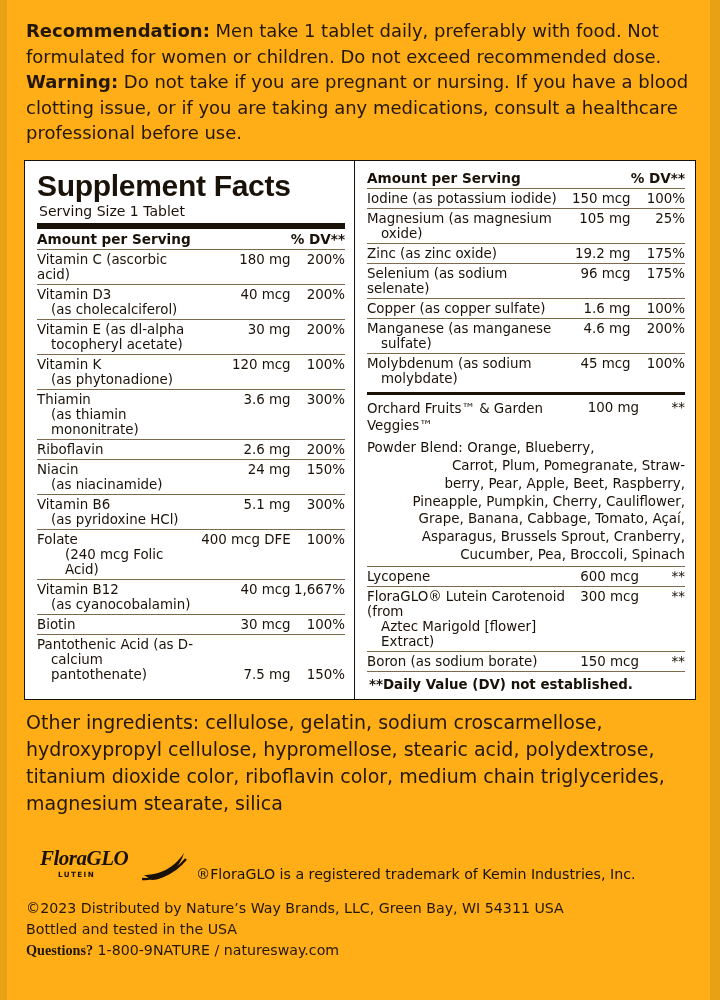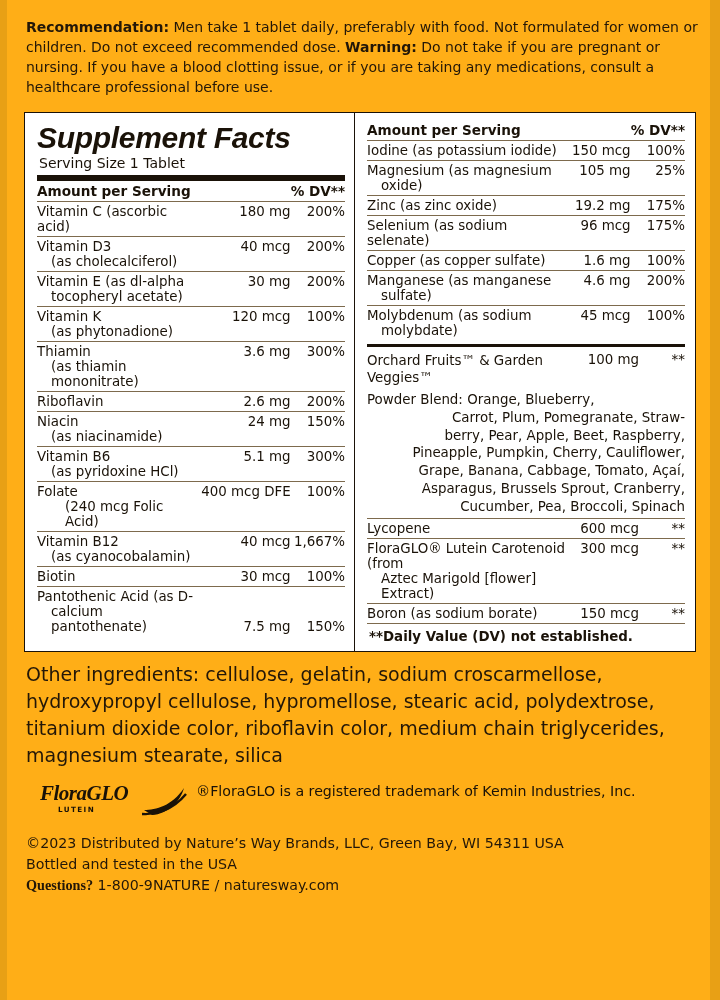--- a/index.html
+++ b/index.html
@@ -12,21 +12,21 @@
     color: #1a1208;
     overflow: hidden;
     position: relative;
   }
   .edge-left { position: absolute; left: 0; top: 0; width: 7px; height: 1000px; background: #E8A015; }
   .edge-right { position: absolute; right: 0; top: 0; width: 10px; height: 1000px; background: #E8A015; }
   .page { position: relative; padding: 18px 22px 0 24px; }
 
   
   .recommend {
-    font-size: 14px;
+    font-size: 18px;
     line-height: 1.42;
     color: #231708;
     margin: 0 0 14px 2px;
     width: 672px;
   }
   .recommend b { font-weight: bold; }
 
   
   .sfbox {
     background: #ffffff;
@@ -38,21 +38,20 @@
   .col-left { width: 330px; border-right: 1.6px solid #1a1208; padding: 7px 9px 4px 12px; }
   .col-right { width: 340px; padding: 7px 10px 4px 12px; }
 
   .sf-title {
     font-family: "Liberation Sans", sans-serif;
     font-weight: bold;
     font-size: 30px;
     letter-spacing: -0.3px;
     line-height: 1.05;
     margin: 2px 0 2px 0;
-    font-style: italic;
   }
   .serving { font-size: 14px; margin: 0 0 4px 2px; }
 
   .rule-thick { border-top: 6px solid #1a1208; margin: 2px 0 0 0; }
   .rule-med { border-top: 3px solid #1a1208; margin: 0; }
 
   table.nut { width: 100%; border-collapse: collapse; font-size: 13.4px; }
   table.nut td { vertical-align: top; padding: 2px 0 2px 0; }
   table.nut tr.row > td { border-bottom: 1px solid #7d6a4d; }
   table.nut tr.norule > td { border-bottom: none; }
@@ -71,21 +70,21 @@
   
   .other {
     font-size: 19px;
     line-height: 1.42;
     margin: 9px 0 0 2px;
     width: 676px;
     color: #231708;
   }
 
   
-  .flora-row { display: flex; align-items: flex-start; margin: 14px 0 0 16px; }
+  .flora-row { display: flex; align-items: flex-end; margin: 31px 0 0 16px; }
   .flora-logo { position: relative; width: 148px; height: 34px; }
   .flora-word {
     font-family: "Liberation Serif", serif;
     font-weight: bold;
     font-style: italic;
     font-size: 21px;
     letter-spacing: -0.5px;
     color: #1a1208;
     line-height: 1;
   }

